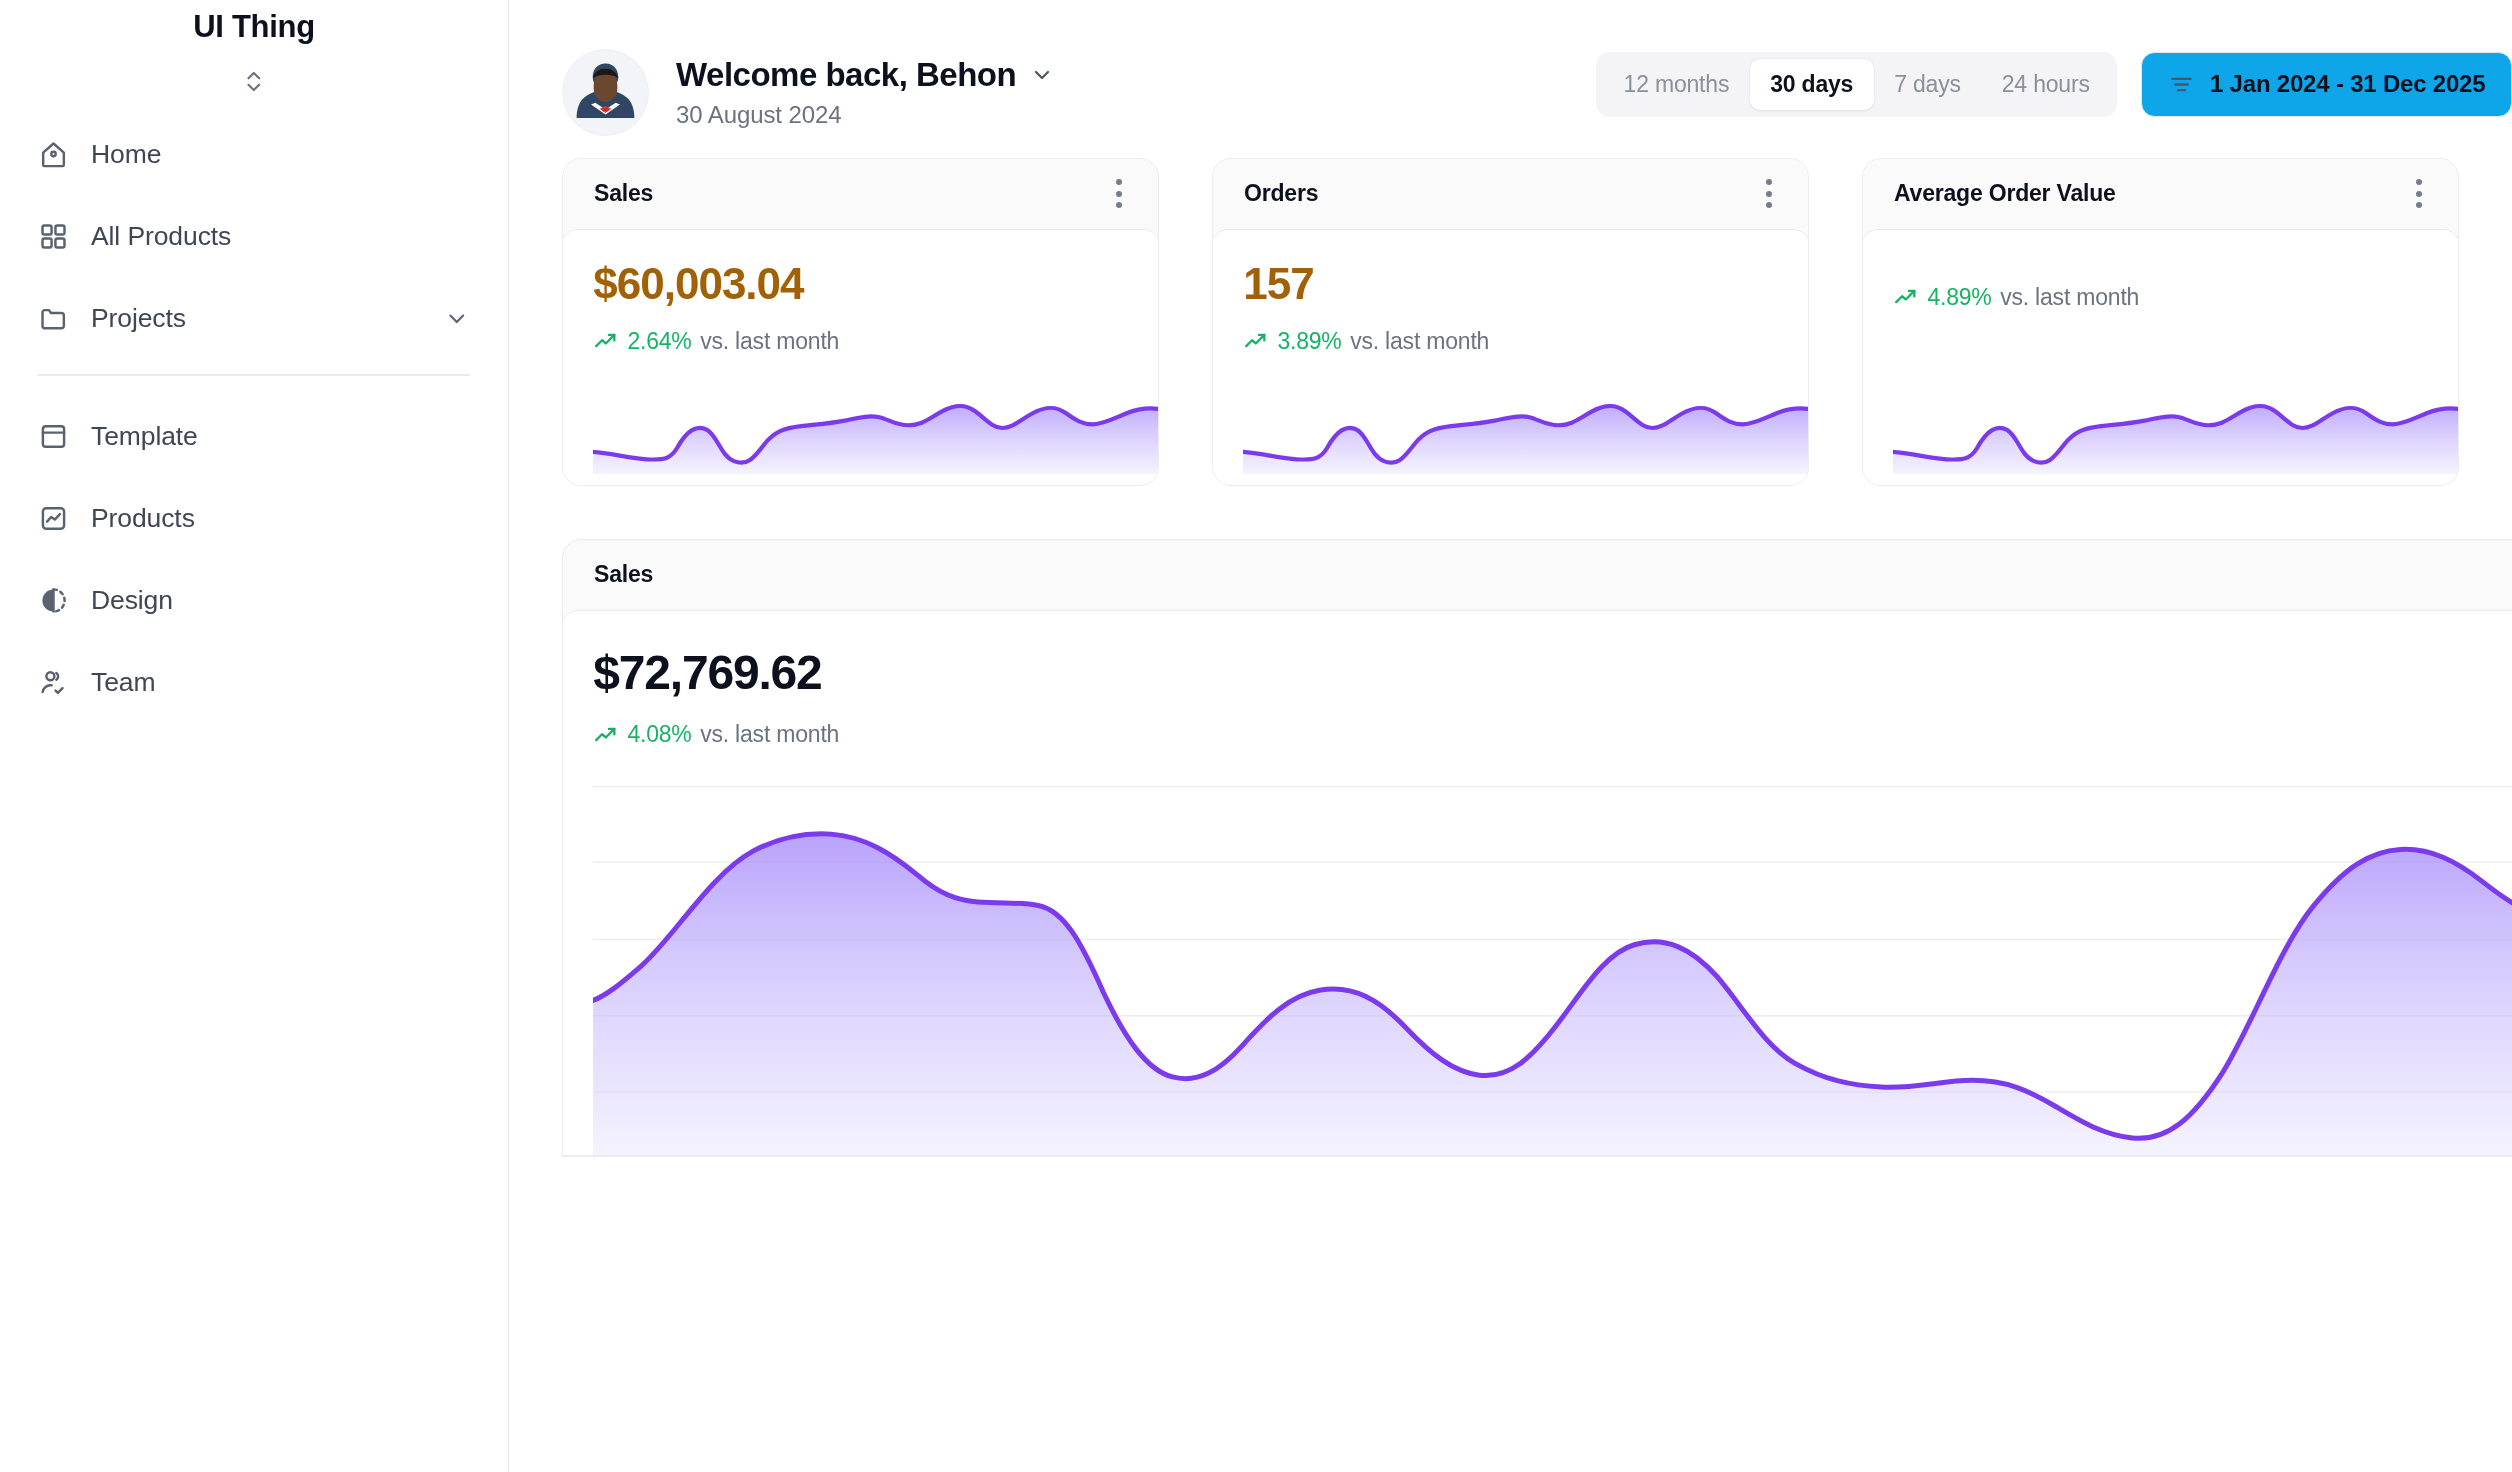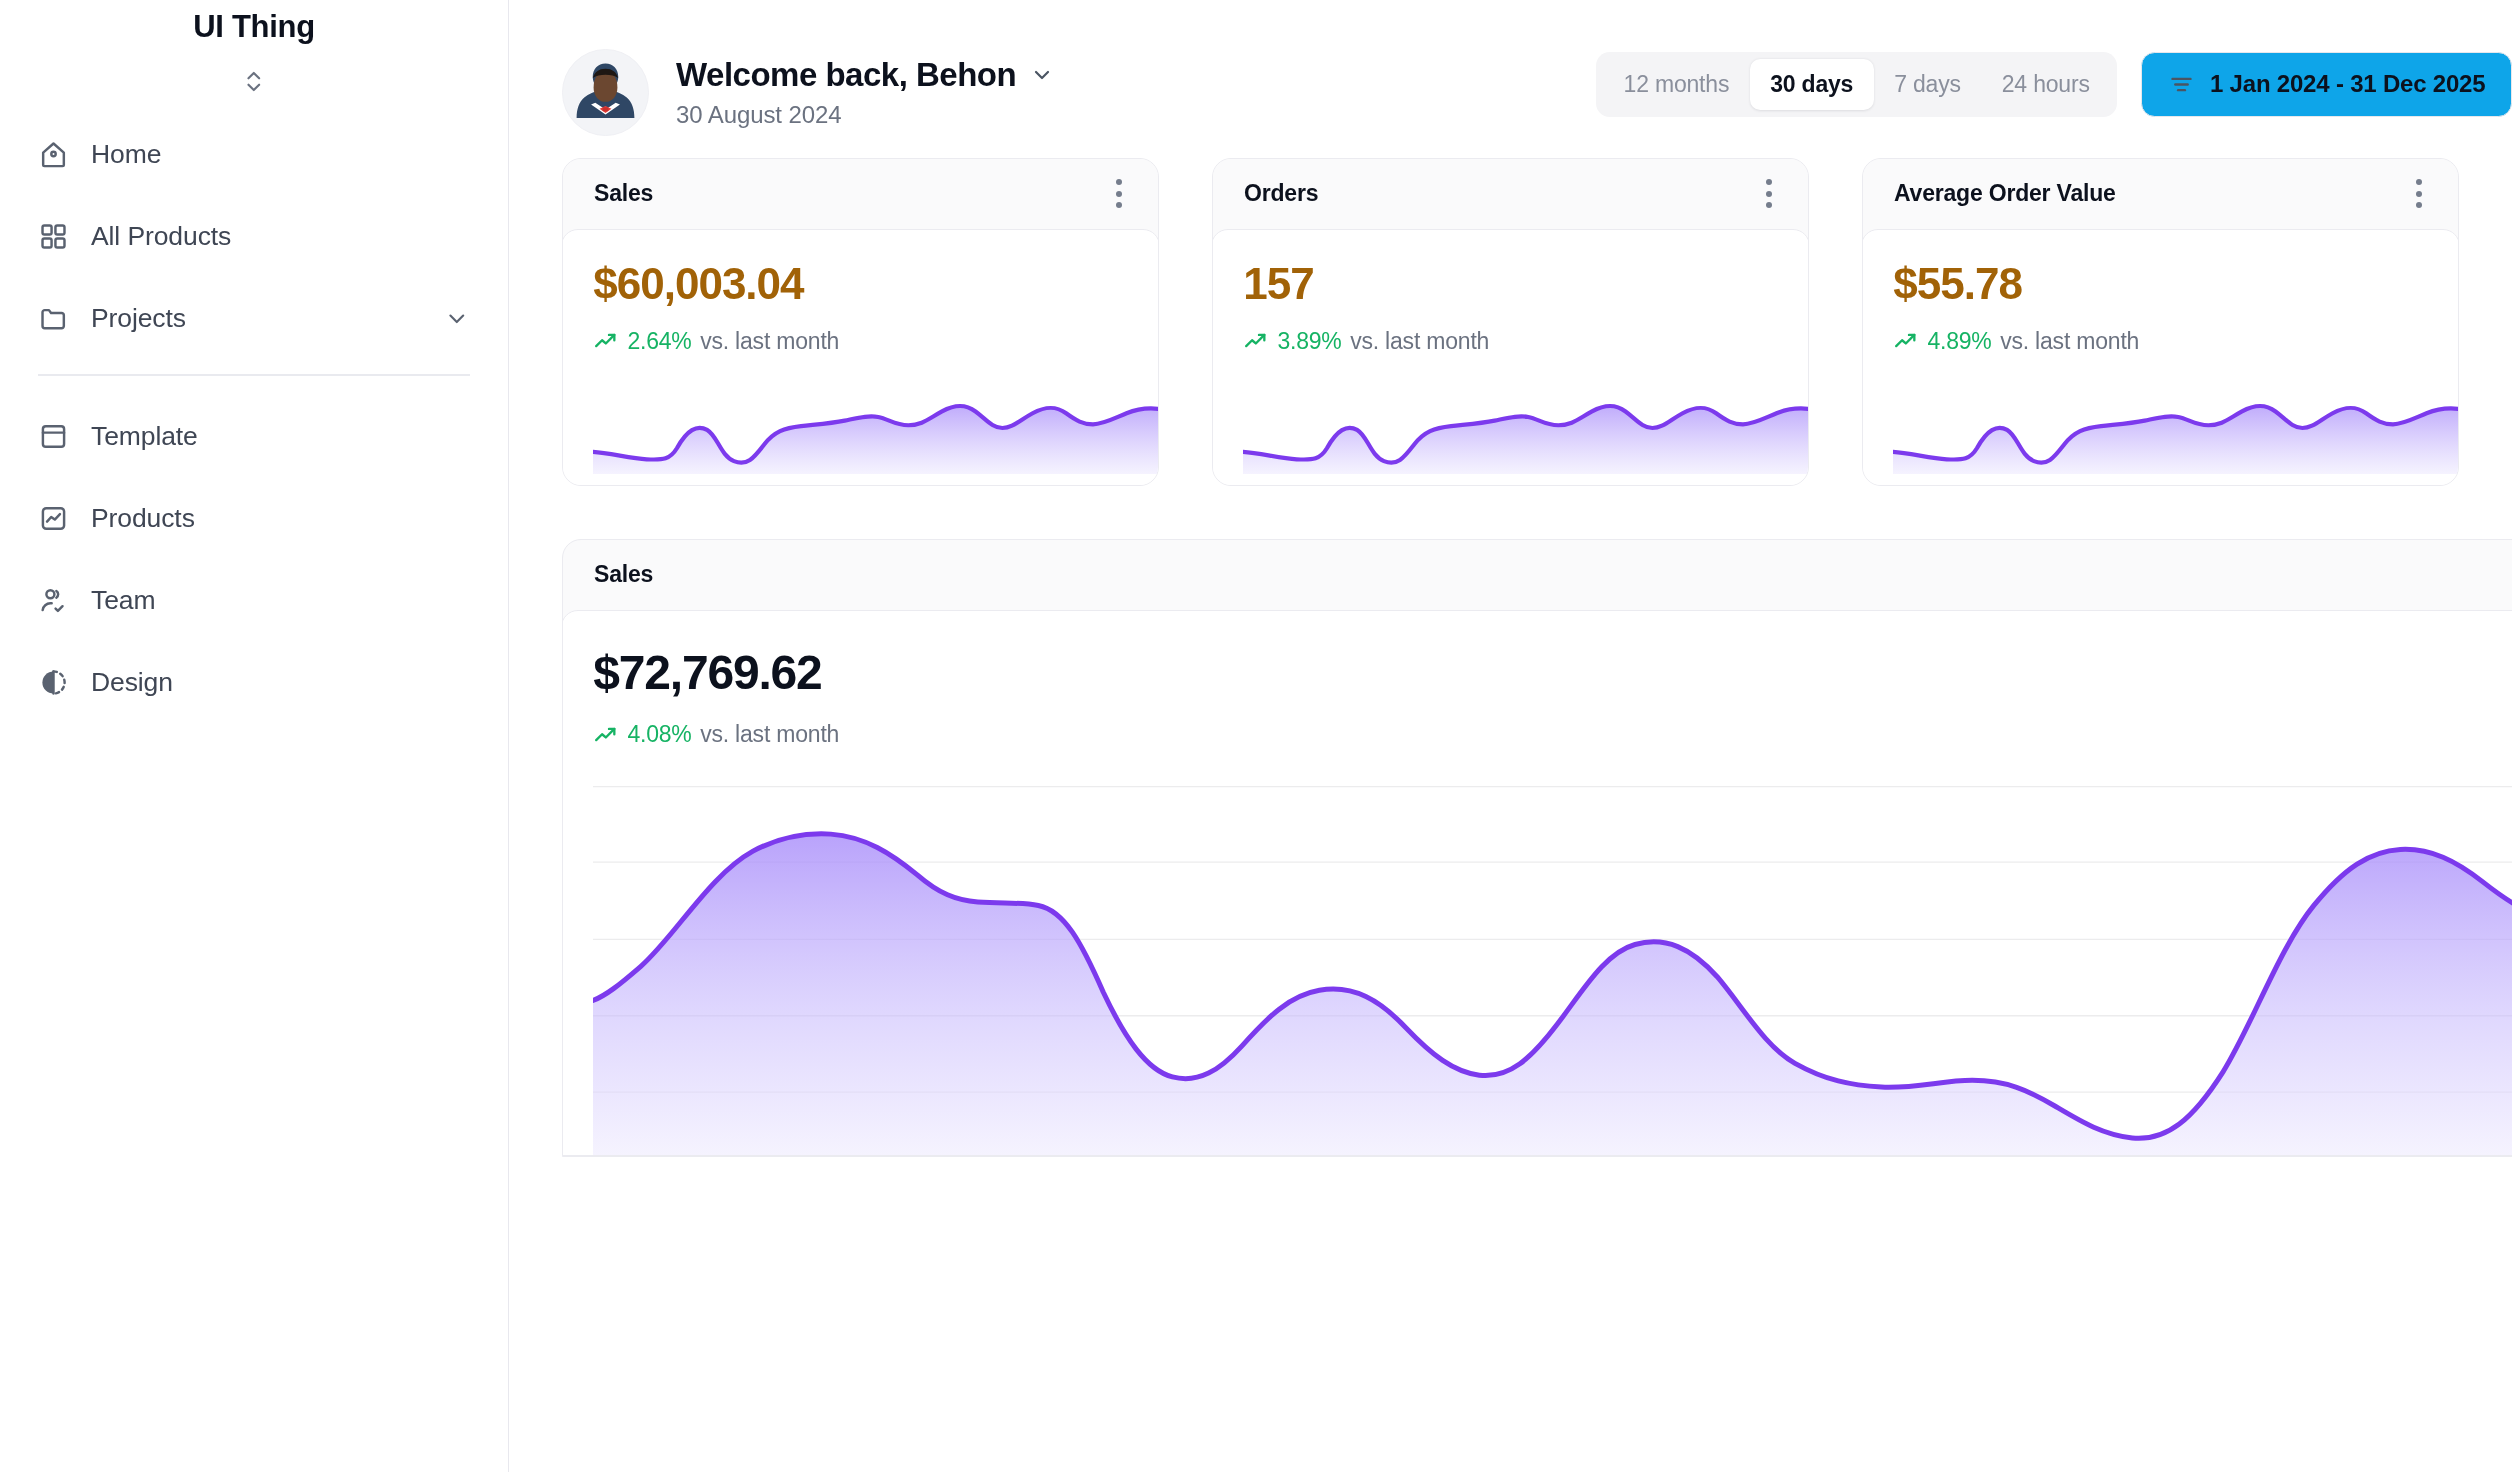--- a/index.html
+++ b/index.html
@@ -214,38 +214,38 @@
               <polyline points="7 14.4 10.2 10.8 13 12.8 17 8.6"></polyline>
             </svg>
         </span>
         <span class="label">Products</span>
       </div>
 
 
       <div class="nav-item">
         <span class="nav-ico">
           <svg viewBox="0 0 24 24" fill="none" stroke="currentColor" stroke-width="1.9" stroke-linecap="round" stroke-linejoin="round">
+              <path d="M12 3.4a8.6 8.6 0 0 0 0 17.2z" fill="currentColor" stroke="none"></path>
+              <path d="M12 3.4a8.6 8.6 0 0 1 0 17.2" stroke-dasharray="2.6 3"></path>
+              <line x1="12" y1="3.4" x2="12" y2="20.6"></line>
+            </svg>
+        </span>
+        <span class="label">Design</span>
+      </div>
+
+      <div class="nav-item">
+        <span class="nav-ico">
+          <svg viewBox="0 0 24 24" fill="none" stroke="currentColor" stroke-width="1.9" stroke-linecap="round" stroke-linejoin="round">
               <circle cx="9.6" cy="7.2" r="3.1"></circle>
               <path d="M14.2 4.6a3.1 3.1 0 0 1 0 5.2"></path>
               <path d="M3.6 19.4a6 6 0 0 1 6-5.2h1"></path>
               <polyline points="13.6 18.2 15.4 20 19 16.4"></polyline>
             </svg>
         </span>
         <span class="label">Team</span>
-      </div>
-
-      <div class="nav-item">
-        <span class="nav-ico">
-          <svg viewBox="0 0 24 24" fill="none" stroke="currentColor" stroke-width="1.9" stroke-linecap="round" stroke-linejoin="round">
-              <path d="M12 3.4a8.6 8.6 0 0 0 0 17.2z" fill="currentColor" stroke="none"></path>
-              <path d="M12 3.4a8.6 8.6 0 0 1 0 17.2" stroke-dasharray="2.6 3"></path>
-              <line x1="12" y1="3.4" x2="12" y2="20.6"></line>
-            </svg>
-        </span>
-        <span class="label">Design</span>
       </div>
 
     </nav>
   </aside>
 
   <section class="main">
 
     <div class="topbar">
       <div class="avatar">
         <svg viewBox="0 0 100 100" aria-hidden="true">
@@ -367,21 +367,20 @@
       <div class="card">
         <div class="card-head">
           <span class="card-title">Average Order Value</span>
           <span class="dots">
               <i></i>
               <i></i>
               <i></i>
             </span>
         </div>
         <div class="card-body">
-          <div class="stat-value">$55.78</div>
           <div class="stat-delta">
             <span class="trend-ico">
               <svg viewBox="0 0 24 24" fill="none" stroke="currentColor" stroke-width="2.2" stroke-linecap="round" stroke-linejoin="round">
                   <polyline points="3 17 8.5 11.5 12 14.5 20 6.5"></polyline>
                   <polyline points="15 6.5 20 6.5 20 11.5"></polyline>
                 </svg>
             </span>
             <span class="delta-pct">4.89%</span>
             <span class="delta-txt">vs. last month</span>
           </div>

